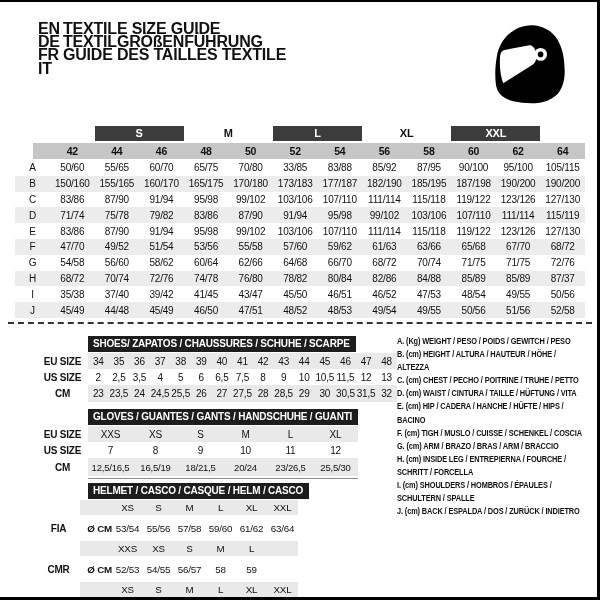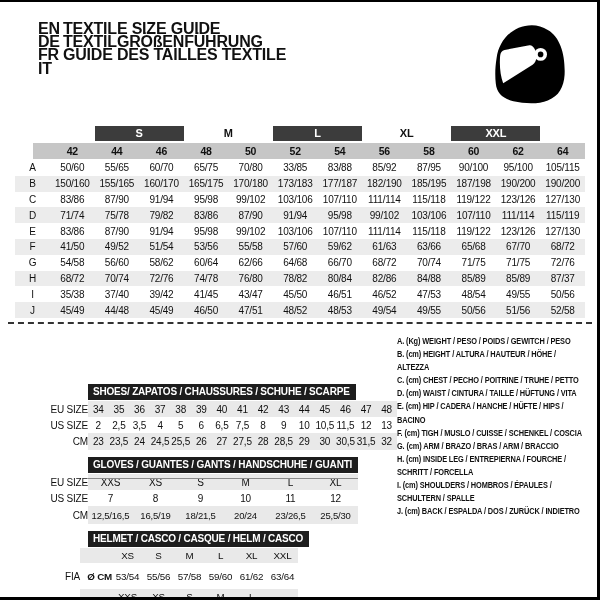--- a/index.html
+++ b/index.html
@@ -17,26 +17,26 @@
   .mt-row{display:grid;grid-template-columns:35px repeat(12,1fr);align-items:center;height:15.8px;font-size:10px;letter-spacing:-0.2px;}
   .mt-row.stripe{background:#ececec;}
   .mt-groups{height:15px;margin-bottom:2px;}
   .mt-group-cell{height:15px;line-height:15px;text-align:center;font-weight:700;font-size:11px;}
   .mt-group-cell.dark{background:#3c3c3c;color:#fff;}
   .mt-nums{height:16px;margin-bottom:1px;background:linear-gradient(to right,rgba(0,0,0,0) 18px,#c6c6c6 18px);font-weight:700;font-size:10.5px;}
   .mt-cell{text-align:center;white-space:nowrap;}
   .mt-letter{text-align:center;}
   .dashed-divider{position:absolute;left:8px;top:320px;width:584px;border-top:2px dashed #333;}
   
-  .sub-table{position:absolute;left:30px;margin-top:48px;}
+  .sub-table{position:absolute;left:30px;}
   .sub-title{position:absolute;left:58px;top:0;height:16px;line-height:16px;background:#1d1d1d;color:#fff;font-weight:700;font-size:10px;padding:0 6px 0 5px;letter-spacing:-0.2px;white-space:nowrap;}
   .rows{position:absolute;top:17px;left:0;}
   .s-row{display:grid;align-items:center;font-size:10px;letter-spacing:-0.2px;}
   .cell{text-align:center;white-space:nowrap;}
-  .sub-label{font-weight:400;font-size:10px;padding-left:7px;text-align:right;letter-spacing:-0.2px;}
+  .sub-label{font-weight:700;font-size:10px;padding-left:7px;text-align:center;letter-spacing:-0.2px;}
   
   .shoes{top:334px;width:370px;height:70px;}
   .shoes .s-row{grid-template-columns:58px repeat(15,20.6px);height:16px;}
   .shoes .s-row.shaded{background:linear-gradient(to right,rgba(0,0,0,0) 58px,#e9e9e9 58px);}
   .shoes .s-row:last-child{height:17px;}
   
   .gloves{top:407px;width:330px;height:70px;}
   .gloves .s-row{grid-template-columns:58px repeat(6,45px);height:16px;}
   .gloves .s-row.shaded{background:linear-gradient(to right,rgba(0,0,0,0) 58px,#e9e9e9 58px);}
   .gloves .s-row:last-child{height:18px;font-size:9.5px;}
@@ -178,21 +178,21 @@
         <div class="mt-cell">103/106</div>
         <div class="mt-cell">107/110</div>
         <div class="mt-cell">111/114</div>
         <div class="mt-cell">115/118</div>
         <div class="mt-cell">119/122</div>
         <div class="mt-cell">123/126</div>
         <div class="mt-cell">127/130</div>
       </div>
       <div class="mt-row stripe">
         <div class="mt-letter">F</div>
-        <div class="mt-cell">41/50</div>
+        <div class="mt-cell">47/70</div>
         <div class="mt-cell">49/52</div>
         <div class="mt-cell">51/54</div>
         <div class="mt-cell">53/56</div>
         <div class="mt-cell">55/58</div>
         <div class="mt-cell">57/60</div>
         <div class="mt-cell">59/62</div>
         <div class="mt-cell">61/63</div>
         <div class="mt-cell">63/66</div>
         <div class="mt-cell">65/68</div>
         <div class="mt-cell">67/70</div>

